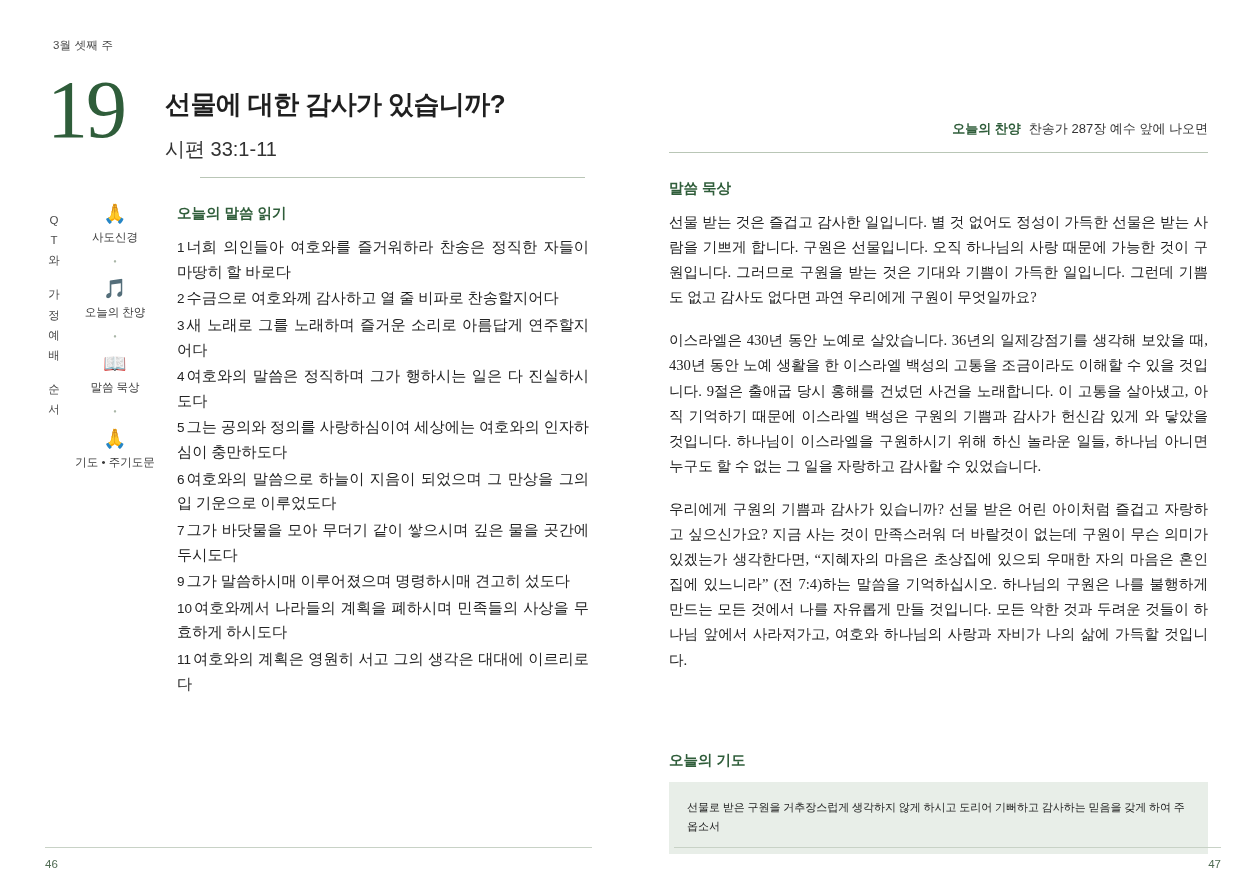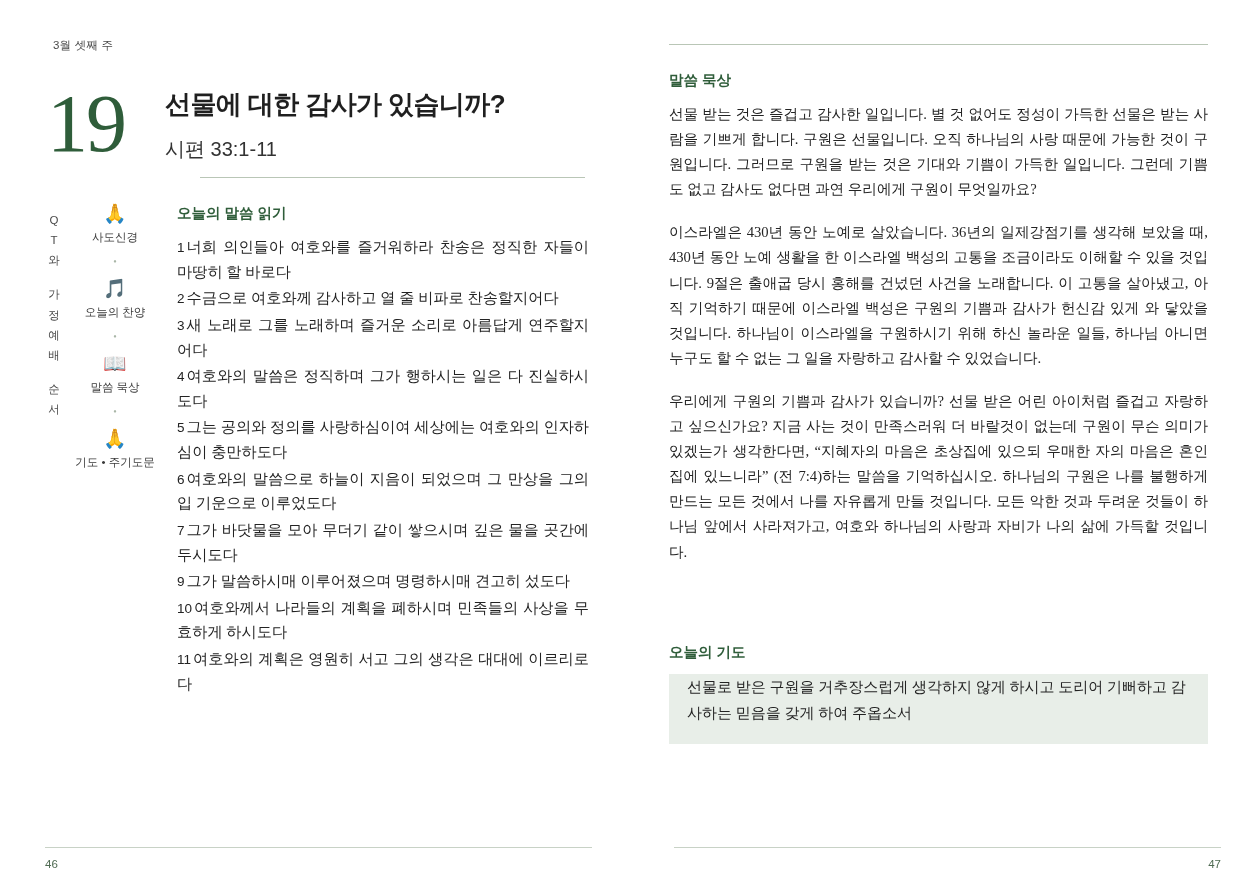--- a/index.html
+++ b/index.html
@@ -39,21 +39,21 @@
   .week-label {
     font-family: "Liberation Sans", sans-serif;
     font-size: 11.5px;
     color: #4a4a4a;
     letter-spacing: 0.2px;
     margin-left: 8px;
     margin-top: 8px;
   }
   .title-block {
     display: flex;
-    align-items: flex-end;
+    align-items: flex-start;
     margin-top: 18px;
   }
   .day-number {
     font-family: "Liberation Serif", serif;
     font-size: 82px;
     line-height: 0.95;
     color: #2f5d3a;
     font-weight: 400;
     width: 118px;
     margin-left: 2px;
@@ -194,23 +194,23 @@
   }
   .prayer-head {
     font-family: "Liberation Sans", sans-serif;
     font-size: 14.5px;
     font-weight: 700;
     color: #2f5d3a;
     margin: 78px 0 12px 0;
   }
   .prayer-box {
     background: #e8eee8;
-    padding: 0 18px 18px 18px;
-    font-family: "Liberation Serif", serif;
-    font-size: 15px;
+    padding: 16px 18px 18px 18px;
+    font-family: "Liberation Serif", serif;
+    font-size: 11px;
     line-height: 1.75;
     color: #232323;
   }
 
   
   .footer {
     position: absolute;
     left: 45px;
     right: 37px;
     bottom: 22px;
@@ -309,20 +309,23 @@
     </div>
 
     <div class="footer">
       <hr>
       <div class="pageno">46</div>
     </div>
   </div>
 
   <div class="page page-right">
 
+    <div class="hymn-line">
+      <span class="hymn-label">오늘의 찬양</span><span>찬송가 287장 예수 앞에 나오면</span>
+    </div>
     <hr class="rule-right">
 
     <div class="right-body">
       <h2 class="section-head">말씀 묵상</h2>
       <p class="para">선물 받는 것은 즐겁고 감사한 일입니다. 별 것 없어도 정성이 가득한 선물은 받는 사람을 기쁘게 합니다. 구원은 선물입니다. 오직 하나님의 사랑 때문에 가능한 것이 구원입니다. 그러므로 구원을 받는 것은 기대와 기쁨이 가득한 일입니다. 그런데 기쁨도 없고 감사도 없다면 과연 우리에게 구원이 무엇일까요?</p>
       <p class="para">이스라엘은 430년 동안 노예로 살았습니다. 36년의 일제강점기를 생각해 보았을 때, 430년 동안 노예 생활을 한 이스라엘 백성의 고통을 조금이라도 이해할 수 있을 것입니다. 9절은 출애굽 당시 홍해를 건넜던 사건을 노래합니다. 이 고통을 살아냈고, 아직 기억하기 때문에 이스라엘 백성은 구원의 기쁨과 감사가 헌신감 있게 와 닿았을 것입니다. 하나님이 이스라엘을 구원하시기 위해 하신 놀라운 일들, 하나님 아니면 누구도 할 수 없는 그 일을 자랑하고 감사할 수 있었습니다.</p>
       <p class="para">우리에게 구원의 기쁨과 감사가 있습니까? 선물 받은 어린 아이처럼 즐겁고 자랑하고 싶으신가요? 지금 사는 것이 만족스러워 더 바랄것이 없는데 구원이 무슨 의미가 있겠는가 생각한다면, “지혜자의 마음은 초상집에 있으되 우매한 자의 마음은 혼인집에 있느니라” (전 7:4)하는 말씀을 기억하십시오. 하나님의 구원은 나를 불행하게 만드는 모든 것에서 나를 자유롭게 만들 것입니다. 모든 악한 것과 두려운 것들이 하나님 앞에서 사라져가고, 여호와 하나님의 사랑과 자비가 나의 삶에 가득할 것입니다.</p>
 
       <h2 class="prayer-head">오늘의 기도</h2>
       <div class="prayer-box">선물로 받은 구원을 거추장스럽게 생각하지 않게 하시고 도리어 기뻐하고 감사하는 믿음을 갖게 하여 주옵소서</div>

